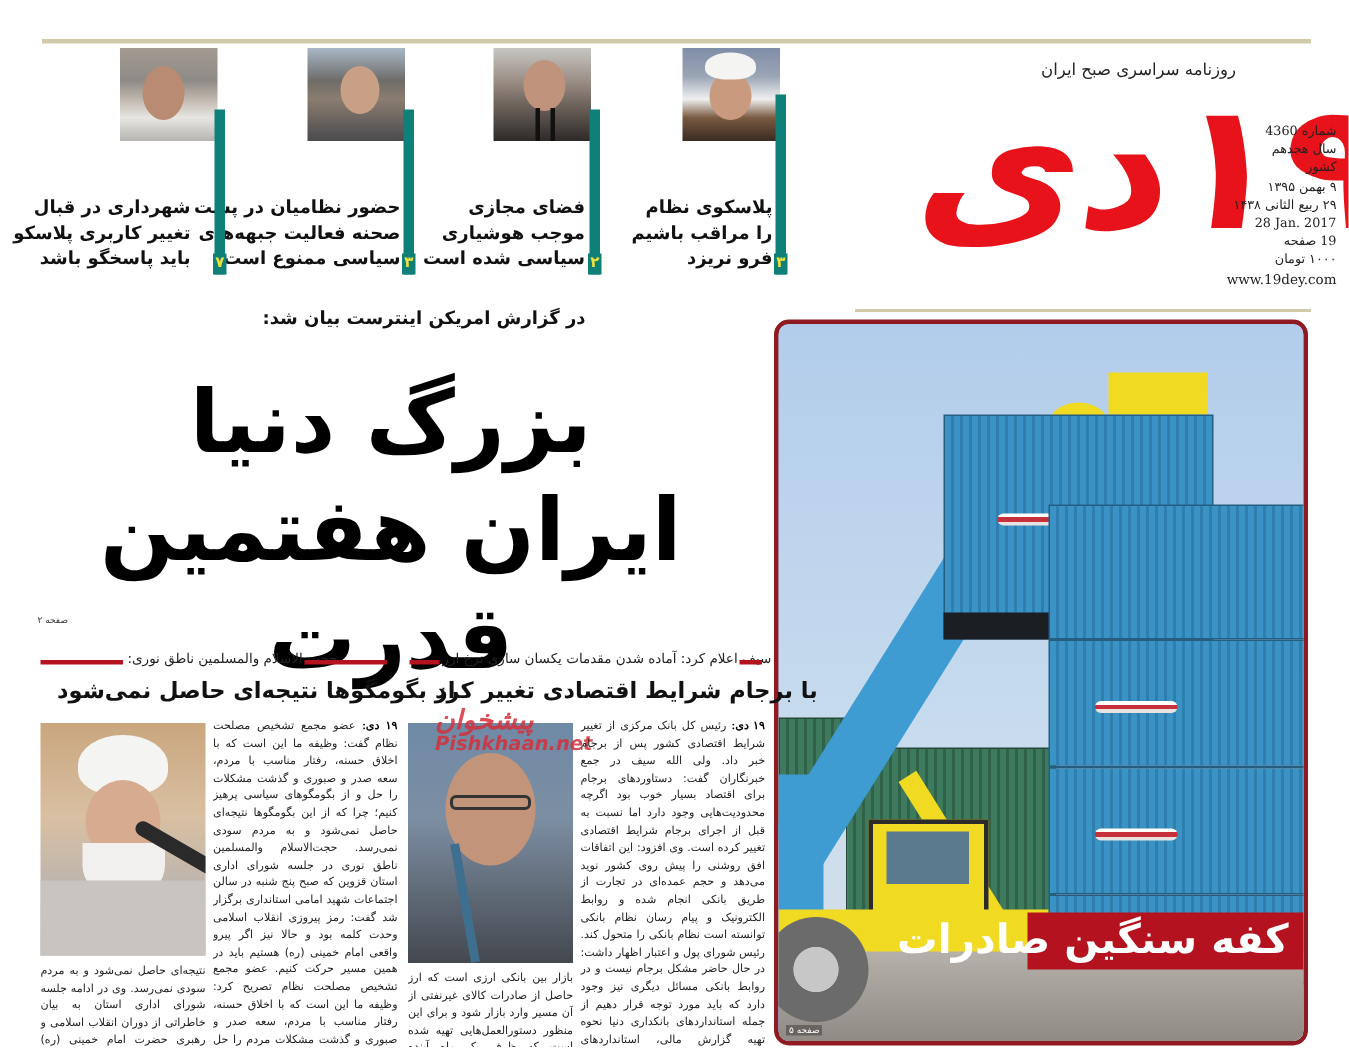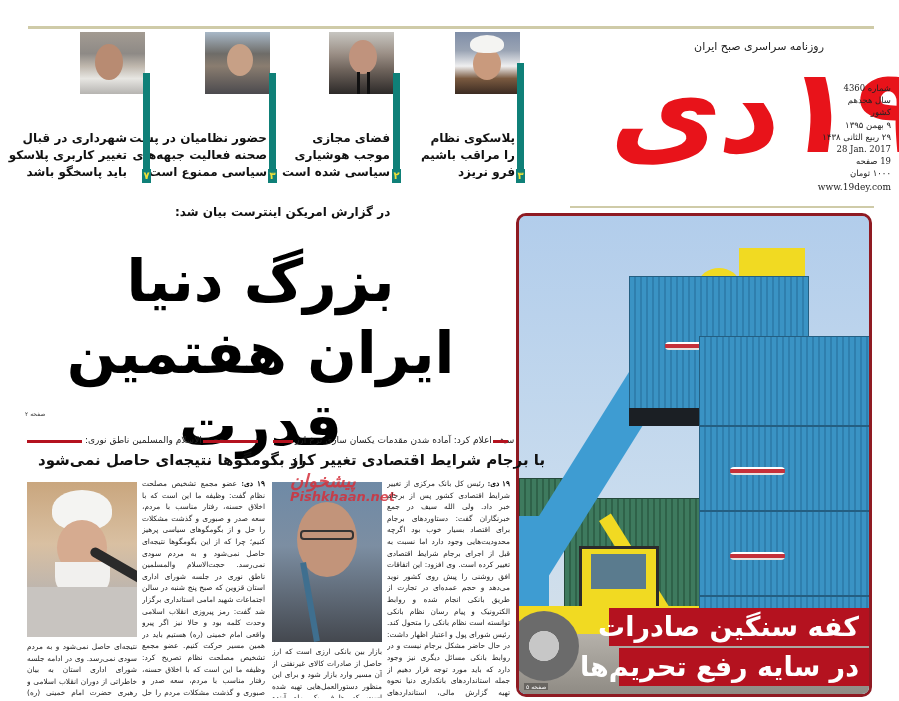--- a/index.html
+++ b/index.html
@@ -44,21 +44,21 @@
   .hero .sky { position: absolute; left: 0; top: 0; right: 0; bottom: 0; background: linear-gradient(180deg,#b2cdeb 0%,#c9dcee 60%,#d7e1e8 100%); }
   .crane-arm { position: absolute; background: #3e9cd2; }
   .container { position: absolute; background: repeating-linear-gradient(90deg,#3a93c4 0px,#3a93c4 4px,#2f7fae 4px,#2f7fae 6px); border: 1px solid #245f82; }
   .container .flag { position: absolute; height: 8px; border-radius: 4px; background: linear-gradient(180deg,#ffffff 0 30%,#c5303a 30% 70%,#e8e3e0 70%); }
   .container-green { position: absolute; background: repeating-linear-gradient(90deg,#3e7a5e 0px,#3e7a5e 4px,#2f6249 4px,#2f6249 6px); border: 1px solid #24493a; }
   .yellow { position: absolute; background: #f1da22; }
   .ground { position: absolute; left: 0; right: 0; bottom: 0; height: 60px; background: linear-gradient(180deg,#b5b1aa,#8f8b84); }
   .wheel { position: absolute; border-radius: 50%; background: radial-gradient(circle,#c7c7c7 0 30%,#6b6b6b 31% 100%); }
 
   .hero-caption { position: absolute; right: 0; background: #b4121f; color: #fff; font-weight: bold; font-size: 27px; line-height: 38px; padding: 0 10px; white-space: nowrap; font-family: "DejaVu Sans", sans-serif; }
-  .hero-caption.c1 { top: 392px; width: 260px; }
+  .hero-caption.c1 { top: 392px; width: 184px; }
   .hero-caption.c2 { top: 432px; width: 250px; }
   .hero-pageref { position: absolute; left: 5px; bottom: 4px; font-size: 6px; color: #fff; background: rgba(0,0,0,0.3); padding: 0 2px; }
 
   
   .art-kicker { position: absolute; top: 435px; font-size: 9px; color: #222; white-space: nowrap; }
   .red-line { position: absolute; top: 440px; height: 3px; background: #b4121f; }
   .art-title { position: absolute; top: 451px; font-weight: bold; font-size: 15px; white-space: nowrap; color: #111; }
   .art-photo { position: absolute; overflow: hidden; }
   .art-body { position: absolute; font-size: 7.4px; line-height: 11.6px; text-align: justify; color: #222; font-family: "DejaVu Sans", sans-serif; }
   .art-body b { font-weight: bold; color: #000; font-family: Liberation Serif, serif; }
@@ -180,21 +180,20 @@
   <div class="container" style="left:180px;top:380px;width:176px;height:60px;"></div>
 
   <div class="yellow" style="left:80px;top:305px;width:14px;height:150px;transform:rotate(-32deg);transform-origin:top left;"></div>
   <div class="yellow" style="left:60px;top:330px;width:80px;height:70px;border:3px solid #2b2b2b;"></div>
   <div style="position:absolute;left:72px;top:338px;width:55px;height:35px;background:#5a7b8e;"></div>
   <div class="yellow" style="left:0;top:390px;width:180px;height:50px;"></div>
   <div class="ground"></div>
   <div class="wheel" style="left:-10px;top:395px;width:70px;height:70px;"></div>
 
   <div class="hero-caption c1">کفه سنگین صادرات</div>
-  <div class="hero-caption c2">در سایه رفع تحریم‌ها</div>
   <div class="hero-pageref">صفحه ۵</div>
 </div>
 
 <div>
   <div class="art-kicker" style="left:295px;">سیف اعلام کرد: آماده شدن مقدمات یکسان سازی نرخ ارز</div>
   <div class="red-line" style="left:273px;width:20px;"></div>
   <div class="red-line" style="left:493px;width:15px;"></div>
   <div class="art-title" style="left:290px;">با برجام شرایط اقتصادی تغییر کرد</div>
   <div class="art-photo" style="left:272px;top:482px;width:110px;height:160px;background:linear-gradient(180deg,#6f8aa6 0%,#7c8ea2 40%,#44484f 100%);">
     <div class="face" style="left:25px;top:20px;width:60px;height:75px;background:#c2947a;"></div>

